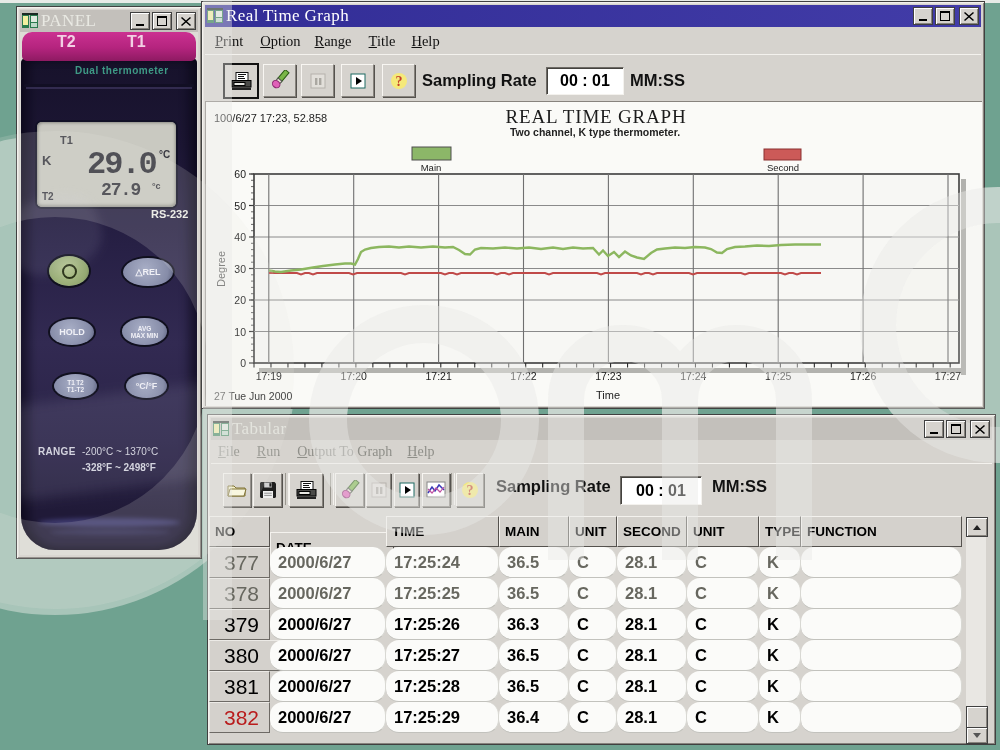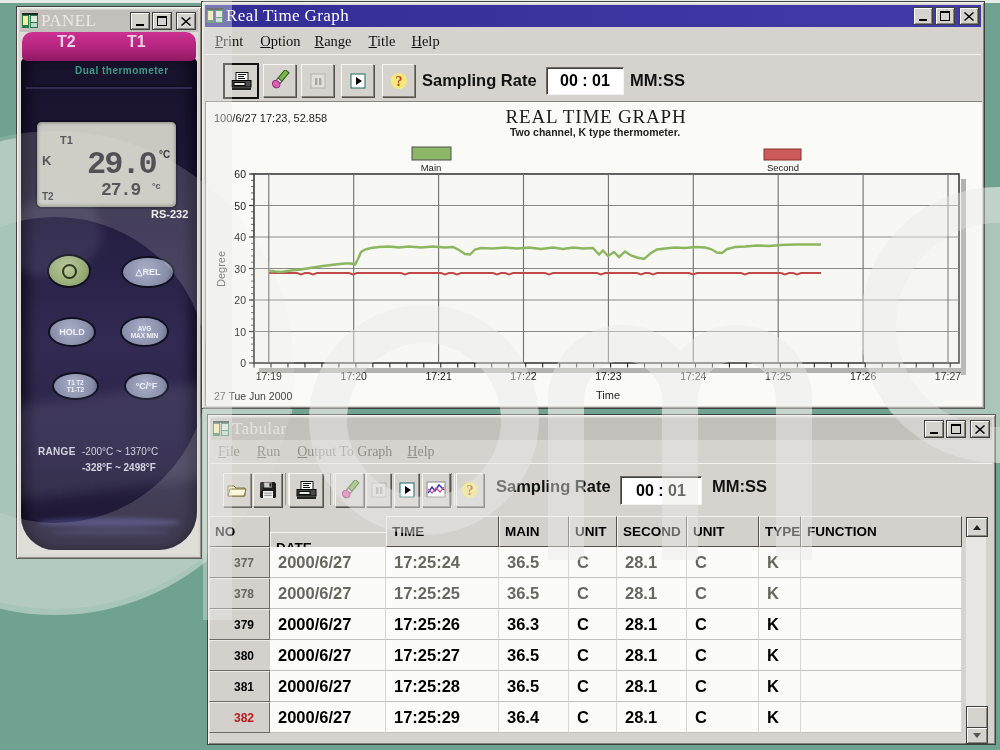--- a/index.html
+++ b/index.html
@@ -22,27 +22,27 @@
   display:flex;align-items:center;justify-content:center;}
 
 .btn{position:absolute;background:#d6d3ce;border:1px solid #87837d;
   border-top-color:#f8f6f2;border-left-color:#f8f6f2;
   box-shadow:1px 1px 0 #55524e;display:flex;align-items:center;justify-content:center;}
 
 .hcell{position:absolute;background:#d4d1cc;color:#000;font-weight:bold;font-size:13.5px;
   display:flex;align-items:center;padding-left:5px;box-sizing:border-box;
   border-top:1px solid #f4f2ee;border-left:1px solid #f4f2ee;
   border-right:1px solid #55524e;border-bottom:1px solid #55524e;}
-.nocell{position:absolute;background:#d4d1cc;font-weight:bold;font-size:12px;
-  display:flex;align-items:center;padding-left:24px;box-sizing:border-box;
+.nocell{position:absolute;background:#d4d1cc;font-weight:normal;font-size:21px;
+  display:flex;align-items:center;padding-left:14px;box-sizing:border-box;
   border-top:1px solid #eceae6;border-left:1px solid #eceae6;
   border-right:1px solid #6d6a65;border-bottom:1px solid #6d6a65;}
 .dcell{position:absolute;font-weight:bold;font-size:16.5px;display:flex;align-items:center;
   padding-left:8px;box-sizing:border-box;background:#fbfbf9;
-  border-bottom:1px solid #c2c2bd;border-right:1px solid #d8d8d3;}
+  border-bottom:1px solid #c2c2bd;border-right:1px solid #d8d8d3;border-radius:13px;}
 </style>
 </head>
 <body>
 
 <div class="abs" style="left:0;top:0;width:1000px;height:3px;background:#e7ebe7;"></div>
 
 <svg class="abs" style="left:0;top:0;" width="1000" height="750">
   <g fill="none" stroke="#e2e7e2" stroke-opacity="0.52">
     <circle cx="55" cy="375" r="240" fill="#e2e7e2" fill-opacity="0.50" stroke="none"></circle>
     <circle cx="424" cy="420" r="96" stroke-width="38"></circle>

